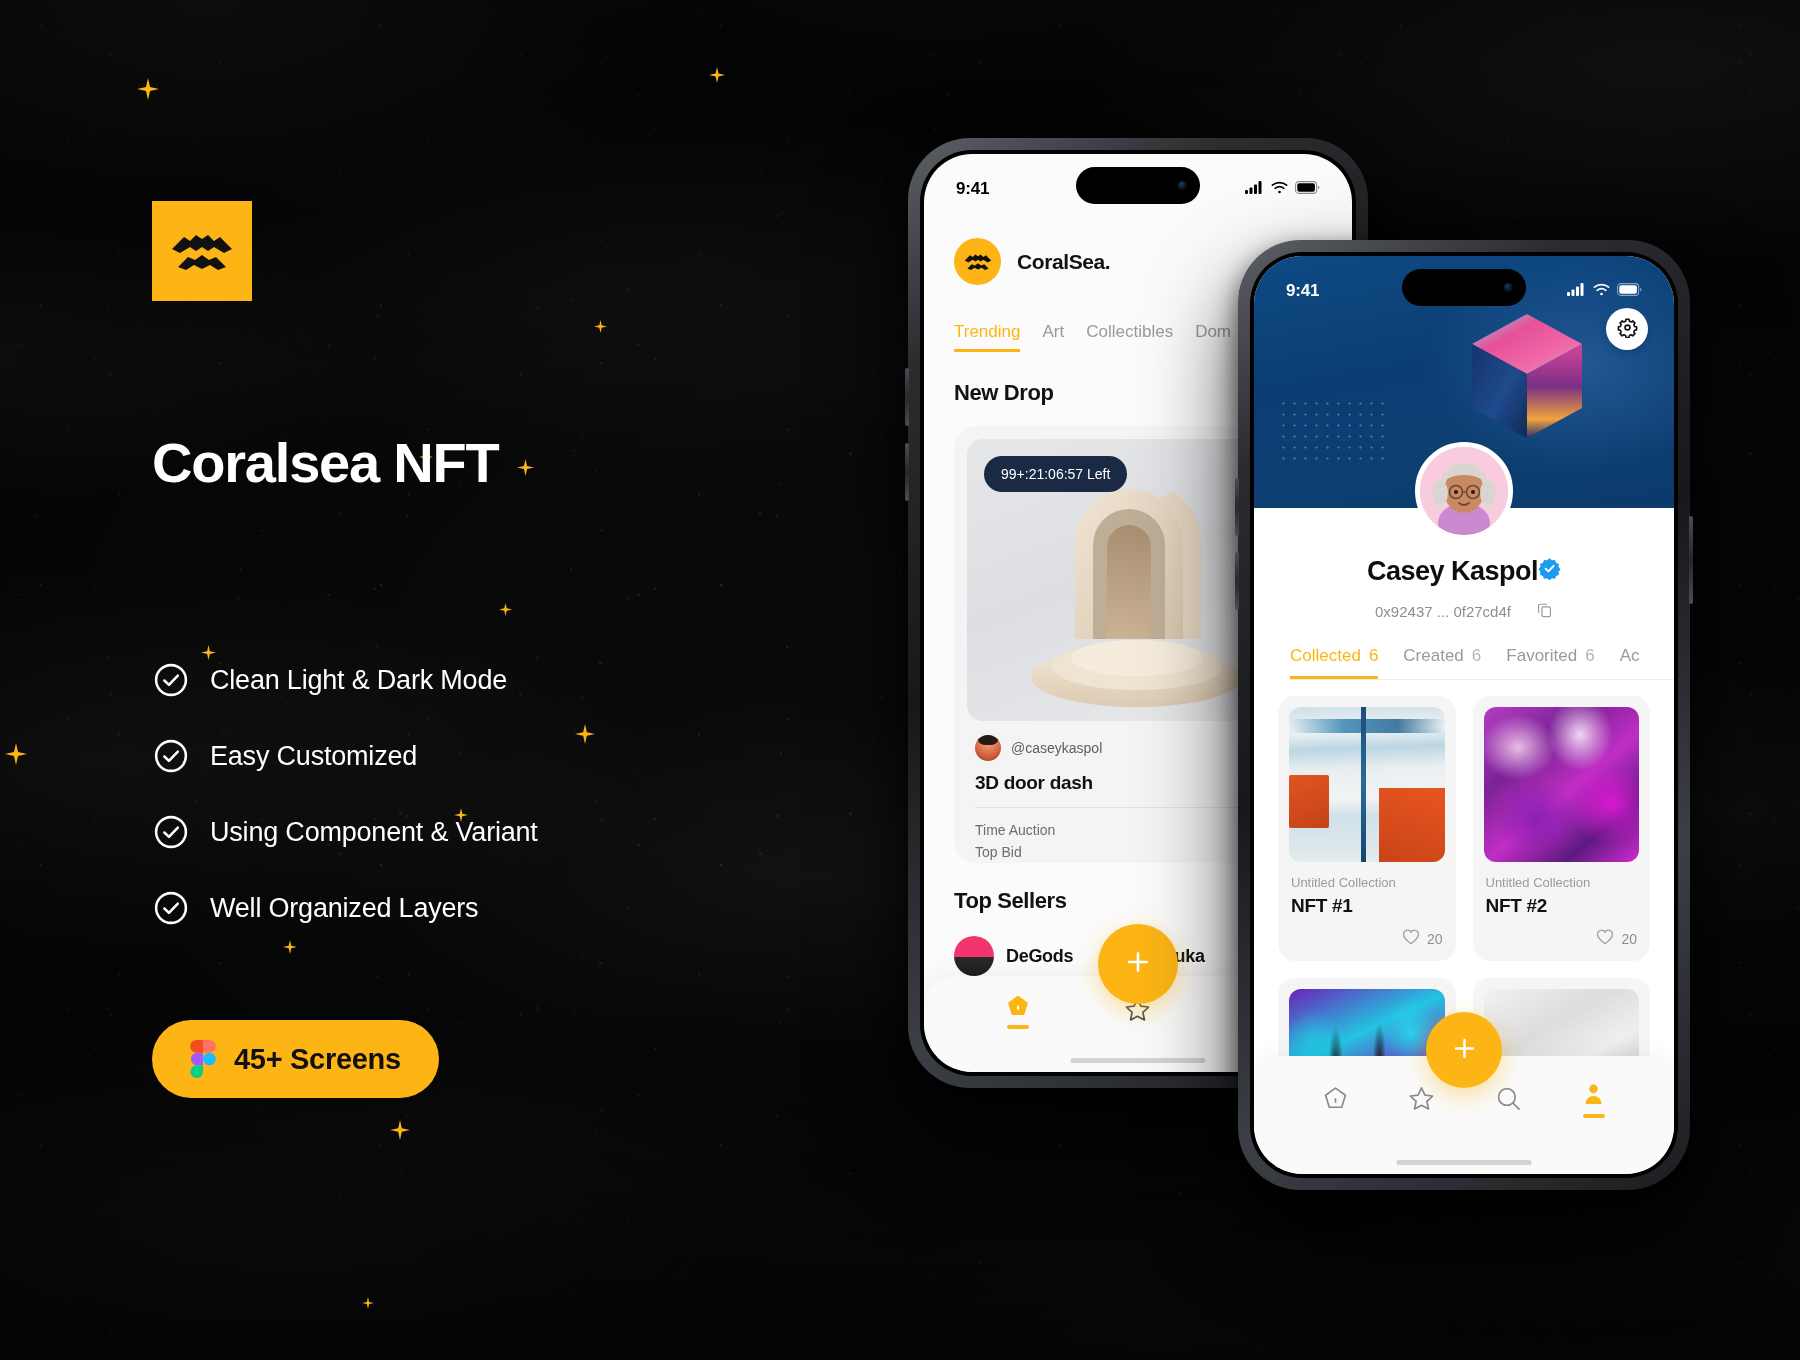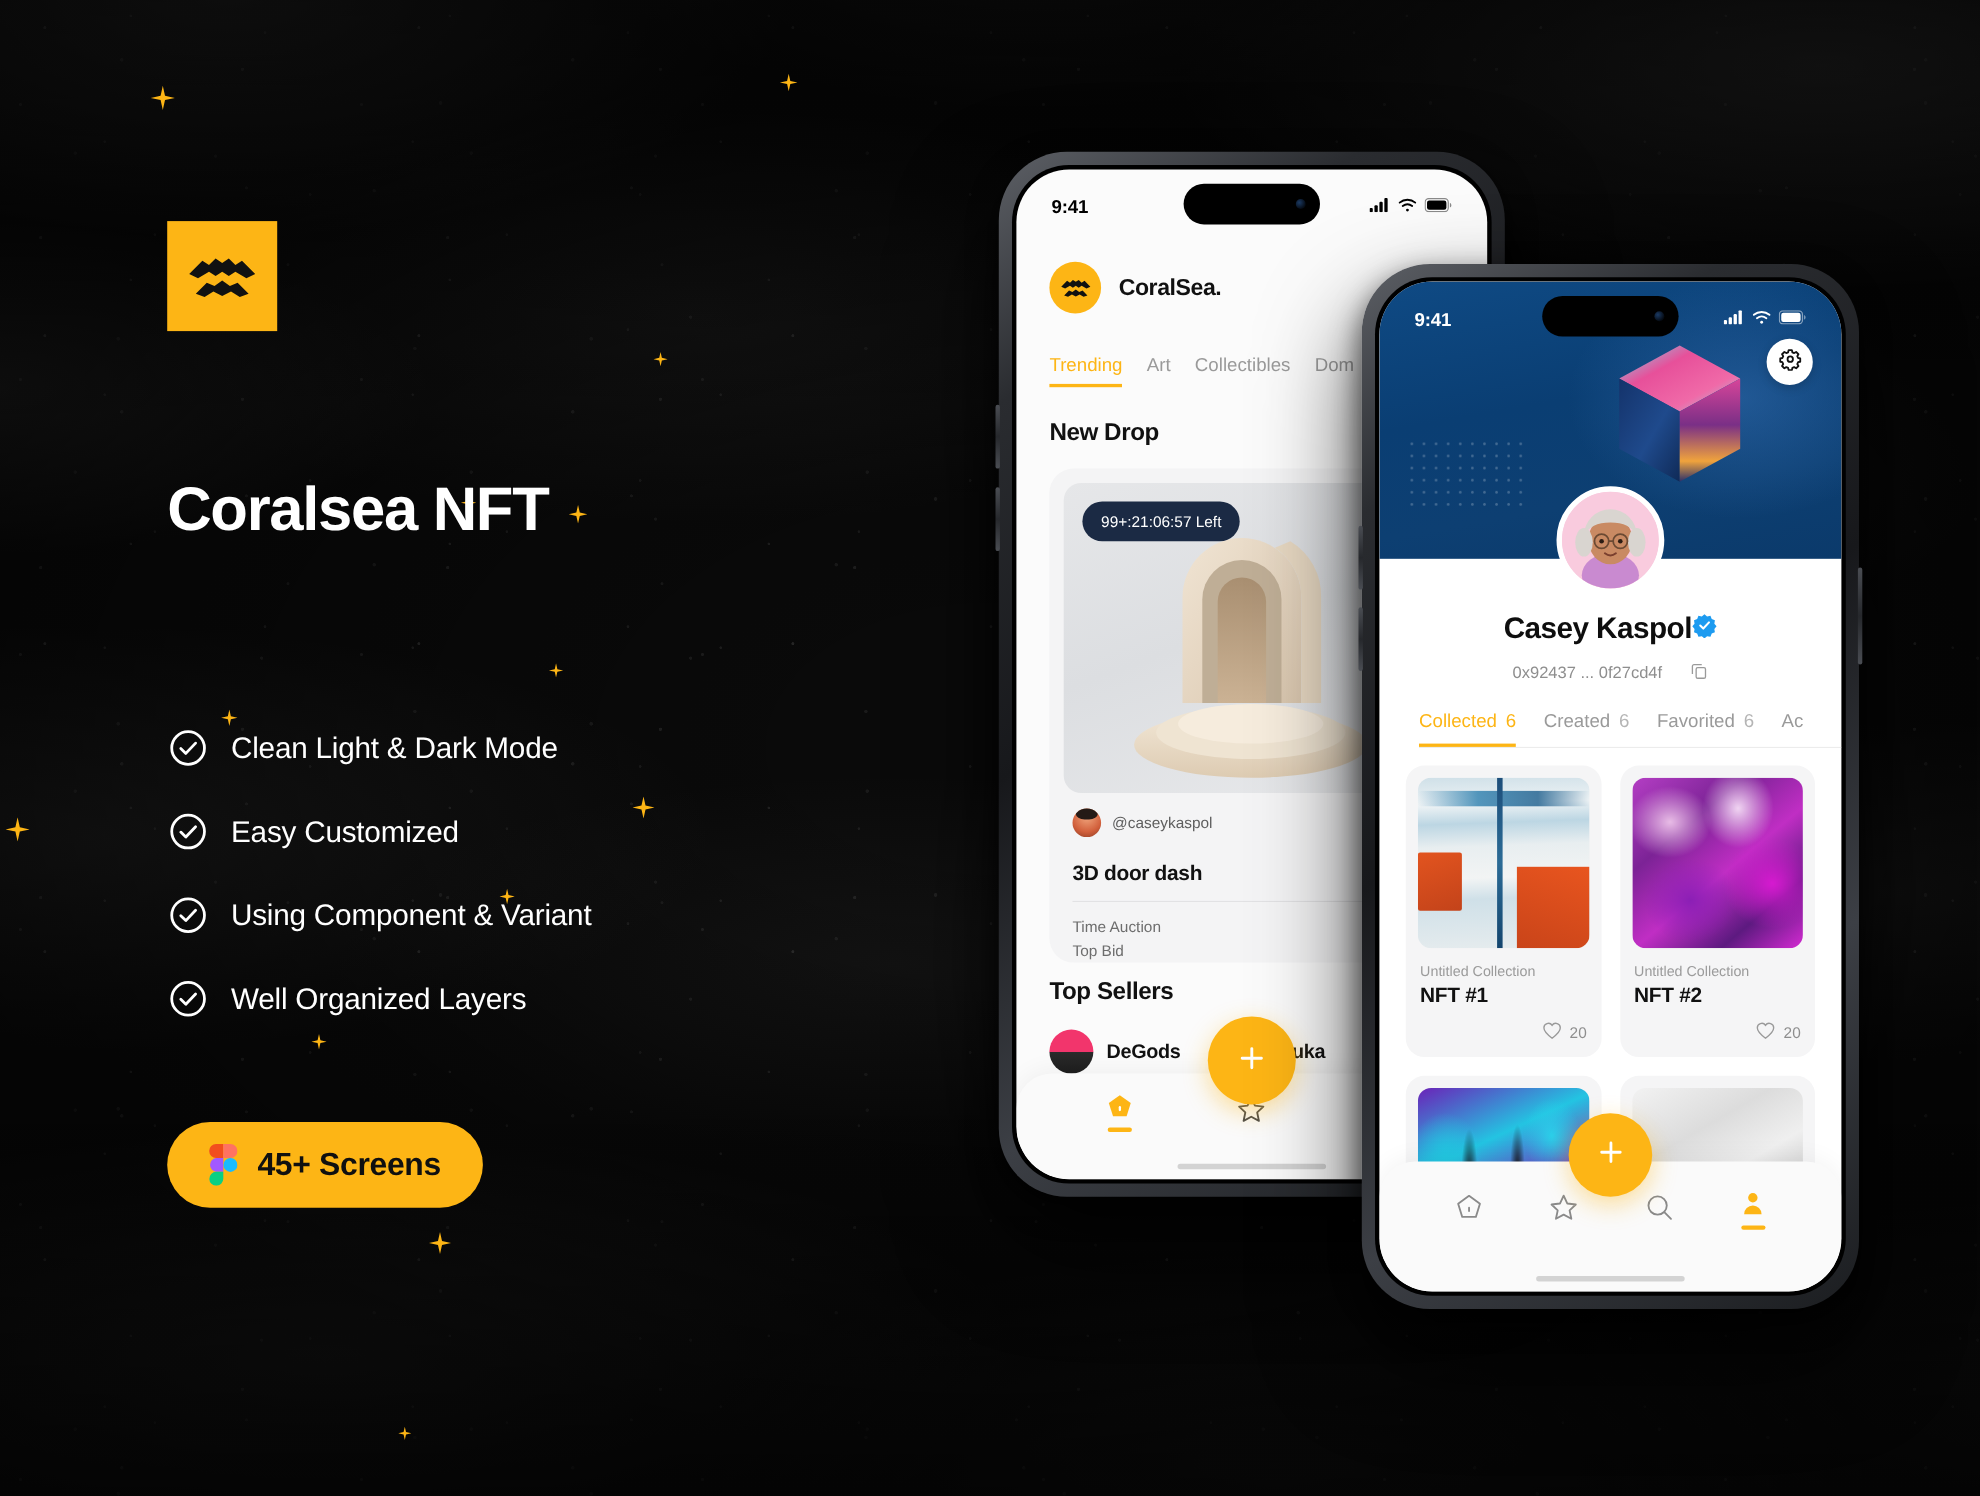--- a/index.html
+++ b/index.html
@@ -192,21 +192,21 @@
     width:26px; height:26px; border-radius:50%;
     background:radial-gradient(circle at 50% 30%,#f0a57c,#d2603c 60%,#8c3a22);
     position:relative; overflow:hidden;
   }
   .bp-card .ava:after {
     content:''; position:absolute; top:-3px; left:3px; right:3px; height:13px;
     border-radius:50% 50% 40% 40%; background:#241a16;
   }
   .bp-card .handle { font-size:14px; color:#5e5e5e; }
   .bp-card .likes { display:flex; align-items:center; gap:7px; font-size:14px; color:#5e5e5e; }
-  .bp-card .title { font-size:19px; font-weight:bold; color:#111; margin-top:23px; letter-spacing:-.3px; }
+  .bp-card .title { font-size:19px; font-weight:bold; color:#111; margin-top:11px; letter-spacing:-.3px; }
   .bp-card .sep { height:1px; background:#e2e2e4; margin:13px 0 11px; }
   .bp-card .kv { display:flex; justify-content:space-between; font-size:14px; padding:3px 0; }
   .bp-card .kv .k { color:#6d6d6d;text-align:center; }
   .bp-card .kv .v { color:#111; font-weight:bold; }
 
   .bp-sellers { position:absolute; top:782px; left:30px; display:flex; gap:28px; }
   .bp-seller { display:flex; align-items:center; gap:12px; }
   .bp-seller .av { width:40px; height:40px; border-radius:50%; position:relative; overflow:hidden; }
   .bp-seller .nm { font-size:18px; font-weight:bold; color:#111; white-space:nowrap; letter-spacing:-.3px; }
 

